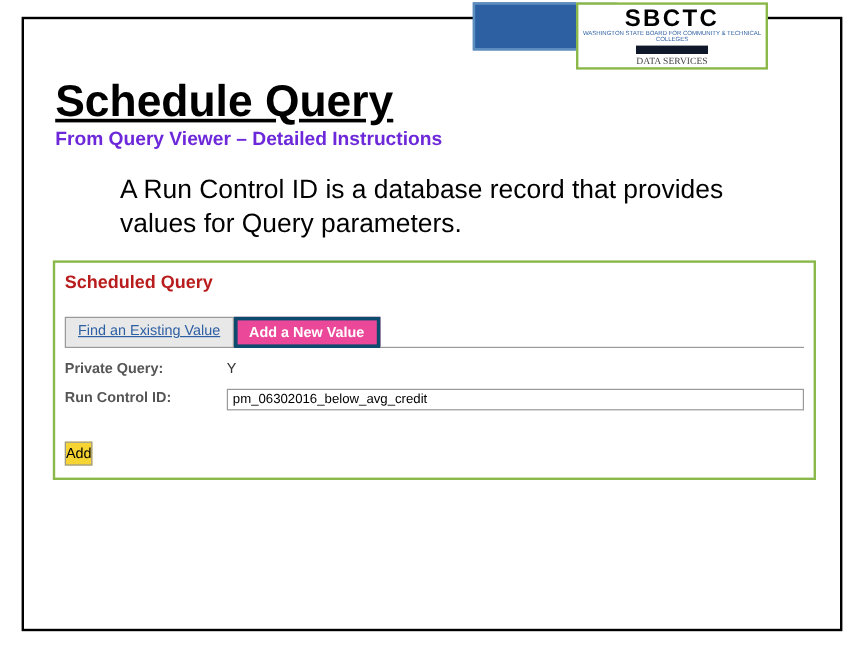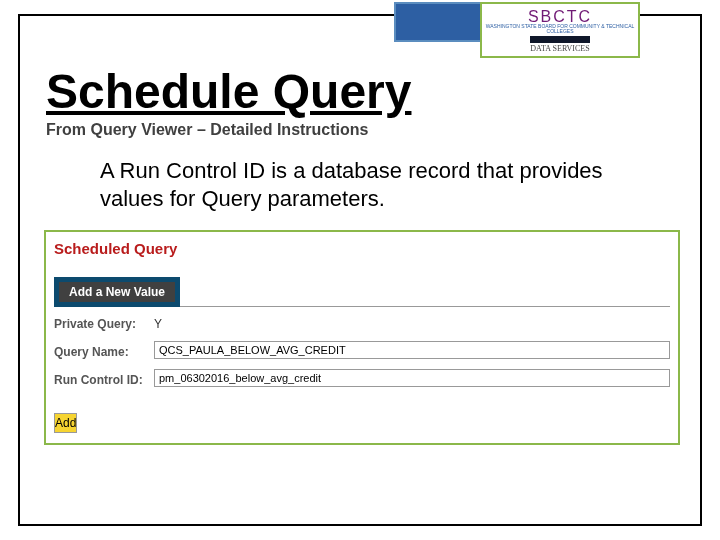--- a/index.html
+++ b/index.html
@@ -34,23 +34,23 @@
     height: 56px;
     background: #fff;
     border: 2px solid #8bb84a;
     display: flex;
     flex-direction: column;
     align-items: center;
     justify-content: center;
     z-index: 2;
   }
   .logo-main {
-    font-weight: normal;
-    color: #701a75;
-    font-size: 16px;
+    font-weight: bold;
+    color: #000000;
+    font-size: 20px;
     letter-spacing: 2px;
     font-family: Arial, sans-serif;
   }
   .logo-sub {
     font-size: 5px;
     color: #2d5fa3;
     text-align: center;
     line-height: 1;
     margin-top: -2px;
     font-family: Arial, sans-serif;
@@ -60,29 +60,29 @@
     color: #444;
     font-family: Liberation Serif, serif;
     margin-top: 2px;
     border-top: 7px solid #0f172a;
     padding-top: 1px;
   }
   .title-block {
     margin: 48px 0 0 26px;
   }
   .title-main {
-    font-size: 48px;
+    font-size: 37px;
     font-weight: bold;
     text-decoration: underline;
     color: #000;
   }
   .title-sub {
     font-size: 16px;
     font-weight: bold;
-    color: #404040;
+    color: #6d28d9;
     margin-top: 2px;
   }
   .intro {
     margin: 18px 56px 16px 80px;
     font-size: 22px;
     line-height: 1.25;
   }
   .columns {
     display: flex;
     margin: 18px 20px 0 24px;
@@ -118,33 +118,34 @@
     border: 1px solid #999;
     background: #e8e8e8;
   }
   .tab.inactive {
     background: #e8e8e8;
     color: #2d5fa3;
     text-decoration: underline;
     border-bottom: 1px solid #999;
   }
   .tab.active {
-    background: #404040;
+    background: #ec4899;
     color: #fff;
     font-weight: bold;
-    border: 5px solid #0c4a6e;
+    border: 3px solid #0c4a6e;
   }
   .tab-line {
     flex: 1;
     border-bottom: 1px solid #999;
   }
   .form-row {
     margin: 10px 0 6px 0;
     display: flex;
-    align-items: flex-end;
+    align-items: flex-start;
+    gap: 35px;
   }
   .form-label {
     font-weight: bold;
     color: #555;
     font-size: 12px;
     width: 100px;
     text-align: left;
   }
   .form-val {
     font-size: 12px;
@@ -186,33 +187,30 @@
   </div>
 
   <div class="intro">A Run Control ID is a database record that provides values for Query parameters.</div>
 
   <div class="columns">
 
     <div class="col-right">
       <div class="sq-title">Scheduled Query</div>
 
       <div class="tabs">
+        <div class="tab inactive">Find an Existing Value</div>
         <div class="tab active">Add a New Value</div>
         <div class="tab-line"></div>
       </div>
 
       <div class="form-row">
         <span class="form-label">Private Query:</span>
         <span class="form-val">Y</span>
       </div>
 
-      <div class="form-row">
-        <span class="form-label">Query Name:</span>
-        <input class="form-input" value="QCS_PAULA_BELOW_AVG_CREDIT" style="">
-      </div>
 
       <div class="form-row">
         <span class="form-label">Run Control ID:</span>
         <input class="form-input" value="pm_06302016_below_avg_credit" style="">
       </div>
 
       <button class="add-btn">Add</button>
     </div>
   </div>
 </div>

